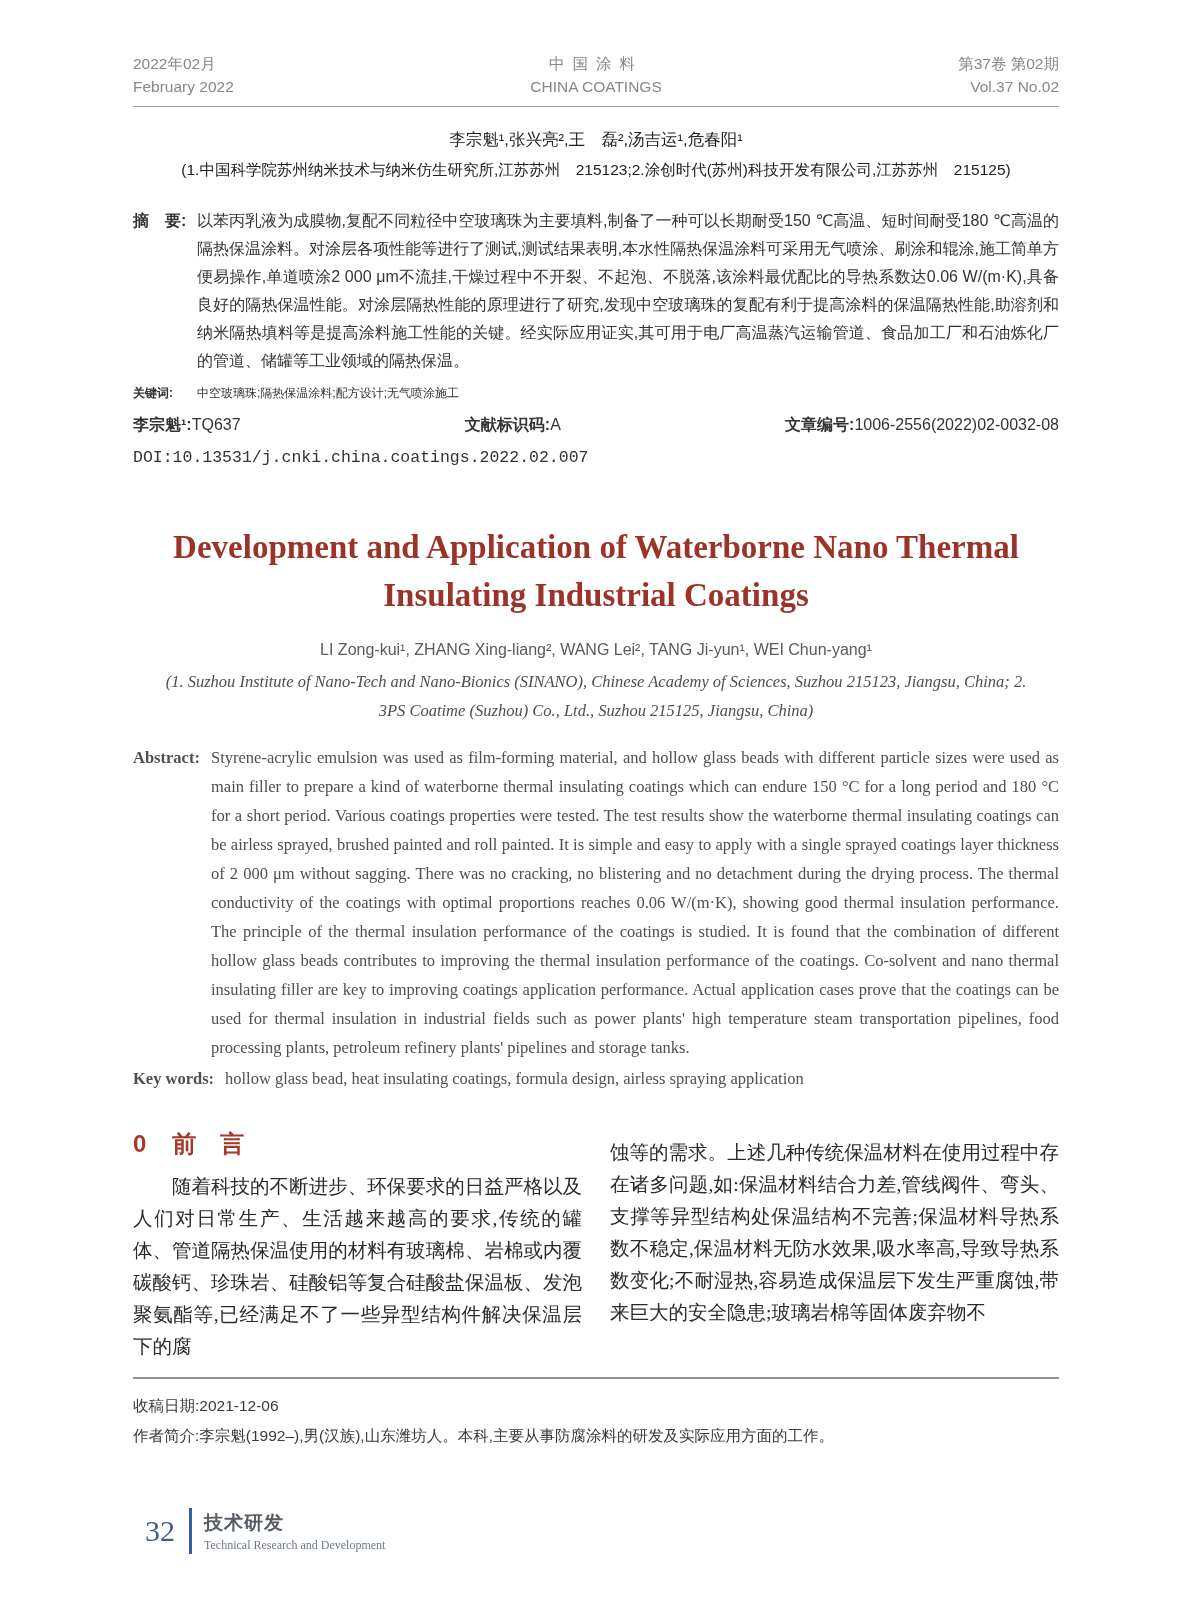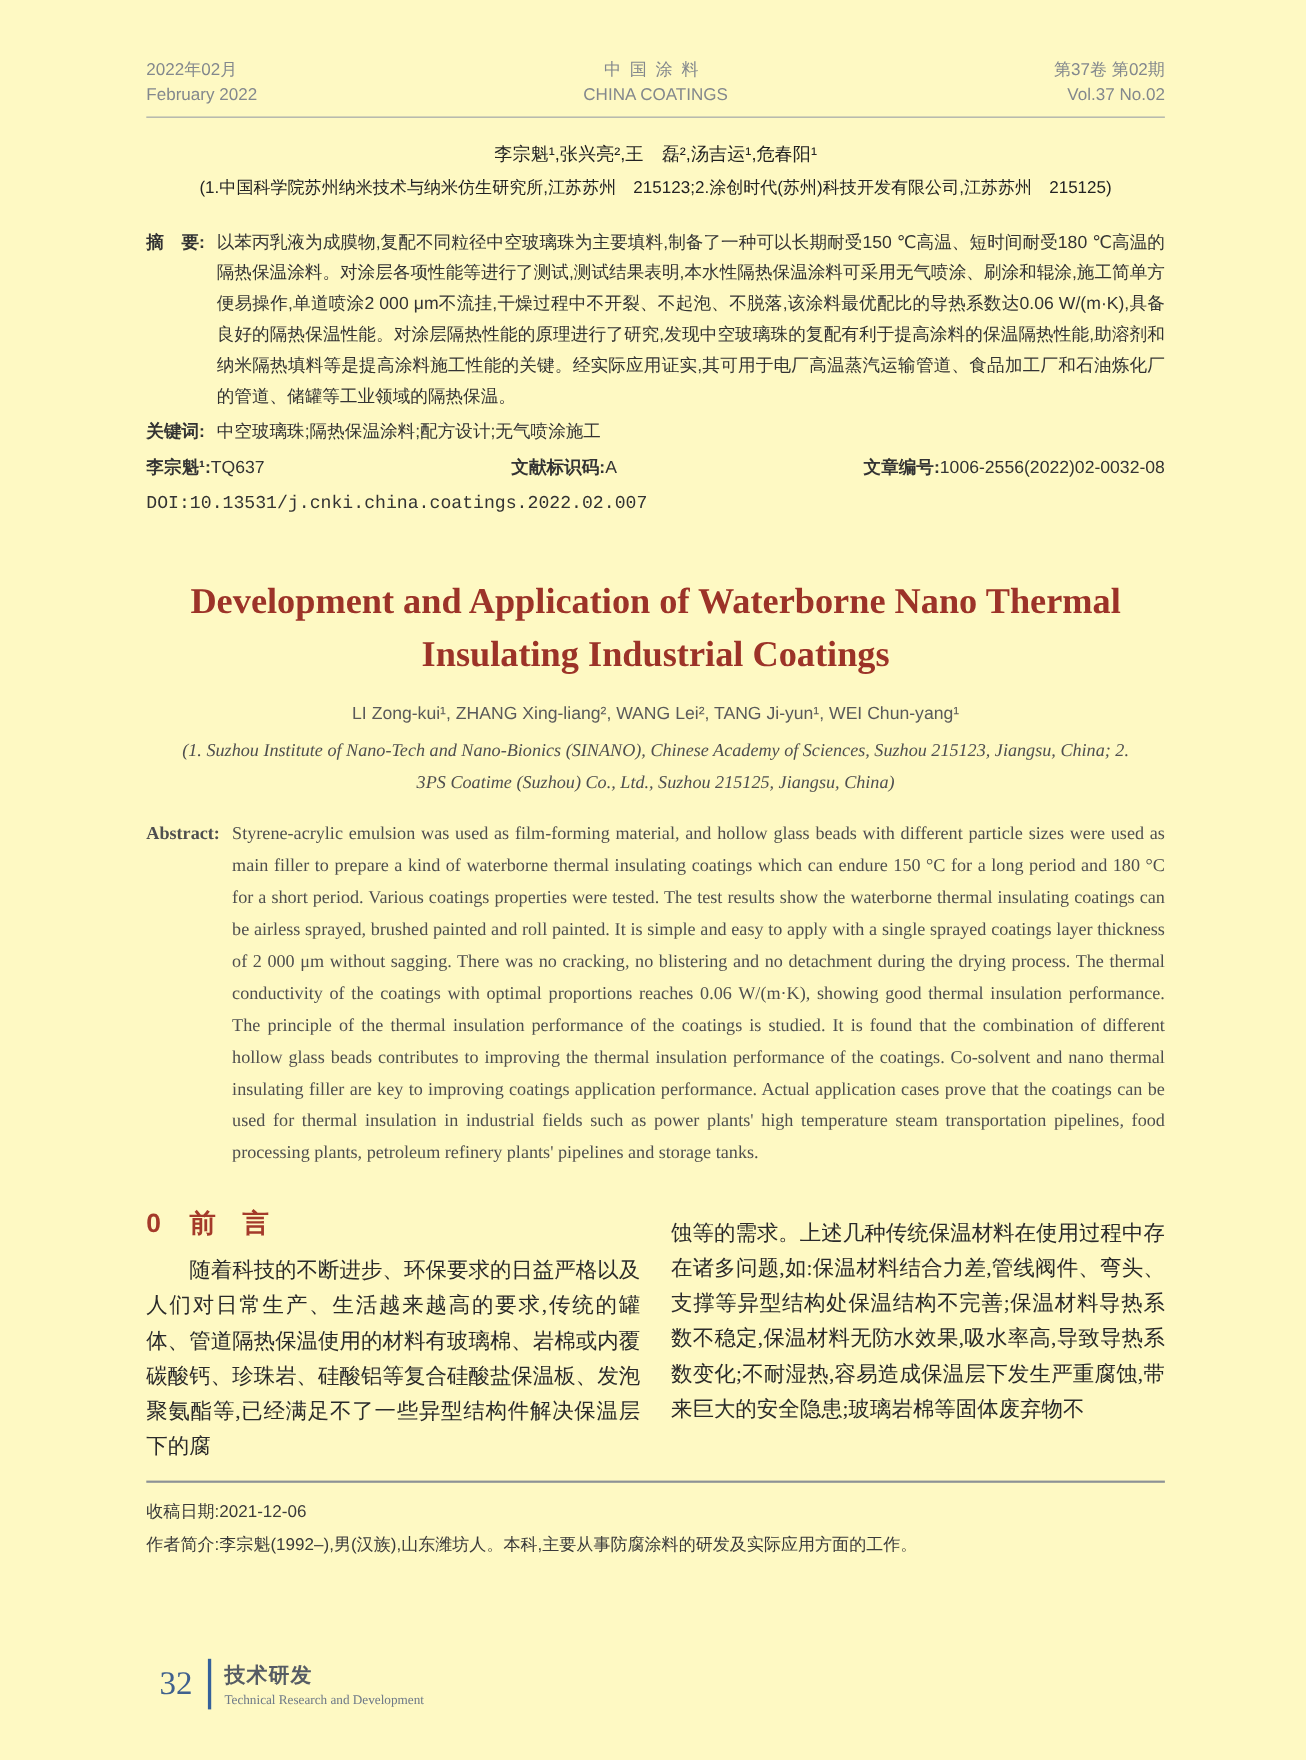--- a/index.html
+++ b/index.html
@@ -1,18 +1,18 @@
 <!DOCTYPE html>
 <html><head>
 <meta charset="utf-8">
 <style>
   * { margin:0; padding:0; box-sizing:border-box; }
   html,body { background:#e9e9e9; }
   .page {
-    width:1187px; height:1600px; background:#fef9c3; position:relative;
+    width:1187px; height:1600px; background:#ffffff; position:relative;
     margin:0 auto; overflow:hidden;
     font-family:"Liberation Sans", "DejaVu Sans", sans-serif;
     color:#2f2f2f;
   }
   .content { margin:0 128px 0 133px; }
 
   
   .header { display:flex; justify-content:space-between; align-items:flex-end;
     padding-top:52px; color:#83888d; font-size:15.5px; line-height:23px; }
   .h-center { text-align:center; }
@@ -24,21 +24,21 @@
   .title-zh { text-align:center; margin-top:52px; color:#9c3328;
     font-size:50px; font-weight:bold; line-height:62px; letter-spacing:2px; }
   .authors-zh { text-align:center; margin-top:22px; font-size:16.5px; color:#222; }
   .affil-zh  { text-align:center; margin-top:9px; font-size:15.5px; color:#222; }
 
   
   .hang { position:relative; text-align:justify; }
   .hang-label { position:absolute; left:0; top:0; font-weight:bold; white-space:nowrap; }
   .abs-zh { margin-top:26px; padding-left:64px; font-size:16px; line-height:28px; color:#333; }
   .abs-zh .hang-label { width:64px; }
-  .kw-zh { margin-top:4px; padding-left:64px; font-size:16px; line-height:28px; color:#333; }
+  .kw-zh { margin-top:4px; padding-left:64px; font-size:12px; line-height:28px; color:#333; }
 
   .clc-row { display:flex; justify-content:space-between; margin-top:8px;
     font-size:16px; color:#333; }
   .clc-row .lbl { font-weight:bold; }
   .doi { margin-top:12px; font-family:Liberation Mono, monospace;
     font-size:16.5px; color:#333; }
 
   
   .title-en { text-align:center; margin-top:56px; color:#9c3328;
     font-family:"Liberation Serif","DejaVu Serif",serif;
@@ -125,20 +125,23 @@
     <h2 class="title-en"><span>Development and Application of Waterborne Nano Thermal</span><br><span>Insulating Industrial Coatings</span></h2>
 
     <div class="authors-en">LI Zong-kui¹, ZHANG Xing-liang², WANG Lei², TANG Ji-yun¹, WEI Chun-yang¹</div>
 
     <div class="affil-en"><span>(1. Suzhou Institute of Nano-Tech and Nano-Bionics (SINANO), Chinese Academy of Sciences, Suzhou 215123, Jiangsu, China; 2.</span><br><span>3PS Coatime (Suzhou) Co., Ltd., Suzhou 215125, Jiangsu, China)</span></div>
 
     <p class="hang abs-en">
       <span class="hang-label">Abstract:</span><span>Styrene-acrylic emulsion was used as film-forming material, and hollow glass beads with different particle sizes were used as main filler to prepare a kind of waterborne thermal insulating coatings which can endure 150 °C for a long period and 180 °C for a short period. Various coatings properties were tested. The test results show the waterborne thermal insulating coatings can be airless sprayed, brushed painted and roll painted. It is simple and easy to apply with a single sprayed coatings layer thickness of 2 000 μm without sagging. There was no cracking, no blistering and no detachment during the drying process. The thermal conductivity of the coatings with optimal proportions reaches 0.06 W/(m·K), showing good thermal insulation performance. The principle of the thermal insulation performance of the coatings is studied. It is found that the combination of different hollow glass beads contributes to improving the thermal insulation performance of the coatings. Co-solvent and nano thermal insulating filler are key to improving coatings application performance. Actual application cases prove that the coatings can be used for thermal insulation in industrial fields such as power plants' high temperature steam transportation pipelines, food processing plants, petroleum refinery plants' pipelines and storage tanks.</span>
     </p>
 
+    <p class="hang kw-en">
+      <span class="hang-label">Key words:</span><span>hollow glass bead, heat insulating coatings, formula design, airless spraying application</span>
+    </p>
 
     <div class="body-cols">
       <div class="col col-left">
         <h3 class="sec-head"><span class="sec-num">0</span><span class="sec-title">前　言</span></h3>
         <p class="body-par">随着科技的不断进步、环保要求的日益严格以及人们对日常生产、生活越来越高的要求,传统的罐体、管道隔热保温使用的材料有玻璃棉、岩棉或内覆碳酸钙、珍珠岩、硅酸铝等复合硅酸盐保温板、发泡聚氨酯等,已经满足不了一些异型结构件解决保温层下的腐</p>
       </div>
       <div class="col col-right">
         <p class="body-par">蚀等的需求。上述几种传统保温材料在使用过程中存在诸多问题,如:保温材料结合力差,管线阀件、弯头、支撑等异型结构处保温结构不完善;保温材料导热系数不稳定,保温材料无防水效果,吸水率高,导致导热系数变化;不耐湿热,容易造成保温层下发生严重腐蚀,带来巨大的安全隐患;玻璃岩棉等固体废弃物不</p>
       </div>
     </div>

